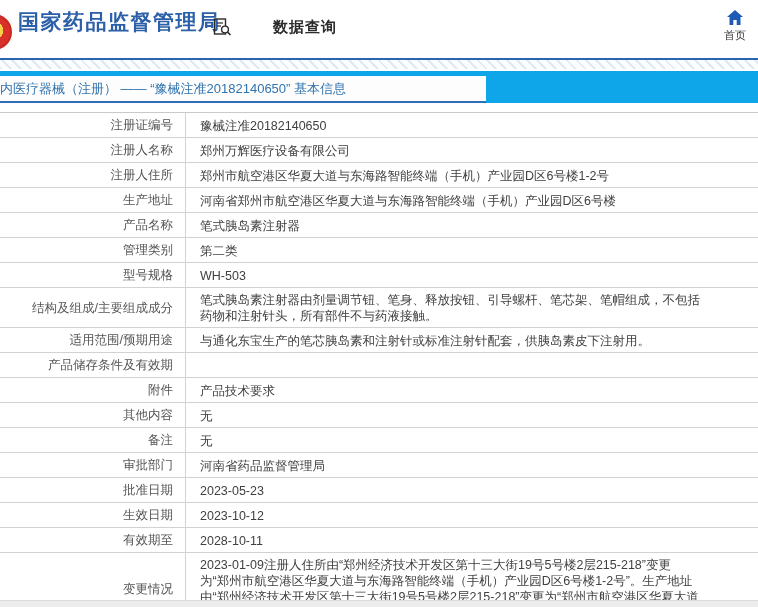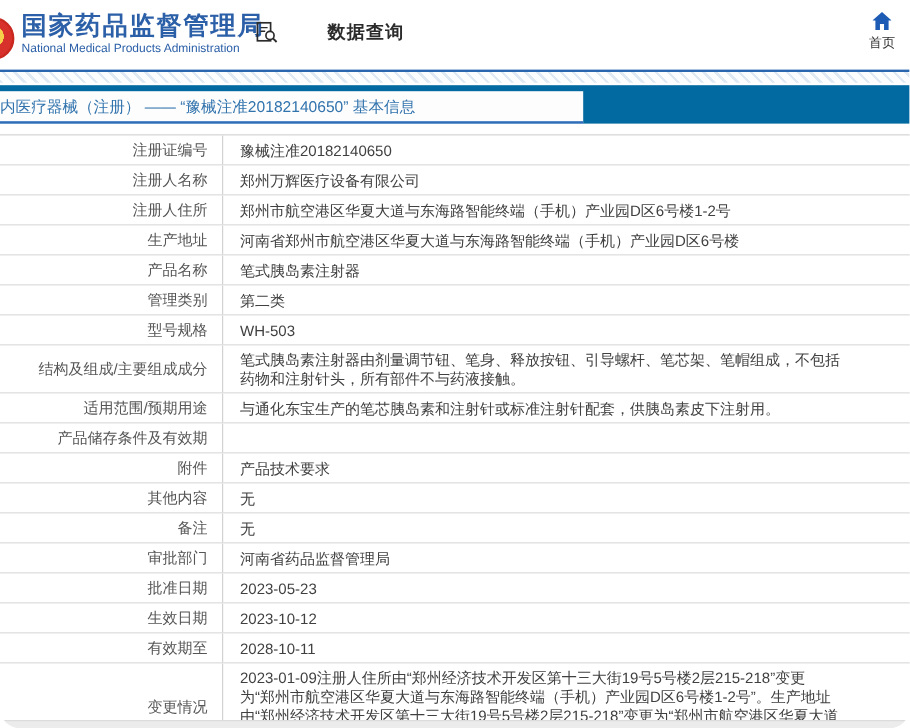--- a/index.html
+++ b/index.html
@@ -1,38 +1,38 @@
 <!DOCTYPE html>
 <html><head>
 <meta charset="utf-8">
 <style>
   * { margin:0; padding:0; box-sizing:border-box; }
   html,body { width:758px; height:607px; overflow:hidden;
     font-family:"Liberation Sans","DejaVu Sans",sans-serif; background:#fff; }
-  .stage { position:relative; width:758px; height:607px; overflow:hidden;border-radius:17px; }
+  .stage { position:relative; width:758px; height:607px; overflow:hidden; }
 
   
   .header { position:absolute; top:0; left:0; width:758px; height:58px; background:#fff; }
   .emblem { position:absolute; left:-24px; top:14px; width:36px; height:36px; border-radius:50%;
     background:radial-gradient(circle at 50% 45%, #f7d04b 0 38%, #d8302a 39% 100%);
     border:2px solid #c9281f; }
   .org { position:absolute; left:18px; top:10px; }
   .org .cn { font-size:21px; font-weight:bold; color:#2b5fa7; letter-spacing:1.5px; line-height:24px; }
   .org .en { font-size:10px; color:#2b5fa7; line-height:14px; }
   .dq { position:absolute; left:212px; top:17px; display:flex; align-items:center; gap:5px; }
   .dq .txt { font-size:15px; font-weight:bold; color:#2b2b2b; letter-spacing:1px;margin-left:36px; }
   .topnav { position:absolute; right:12px; top:10px; display:flex; }
   .navitem { display:flex; flex-direction:column; align-items:center; gap:3px; cursor:pointer; }
   .navitem .lbl { font-size:11px; color:#333; white-space:nowrap; }
   .hdr-rule { position:absolute; top:58px; left:0; width:758px; height:2px; background:#2a66ae; }
   .hatch { position:absolute; top:60px; left:0; width:758px; height:9px;
     background:repeating-linear-gradient(45deg,#dfe9f4 0 2px,#fbfdfe 2px 7px); }
 
   
-  .tabbar { position:absolute; top:71px; left:0; width:758px; height:32px; background:#0369a1;padding-left:12px; }
+  .tabbar { position:absolute; top:71px; left:0; width:758px; height:32px; background:#0ea5e9;padding-left:12px; }
   .tab { position:absolute; top:5px; left:-34px; width:520px; height:27px; background:#fdfdfd;
     border-bottom:2px solid #2f6db8; display:flex; align-items:center; padding-left:34px; }
   .tab .crumb { font-size:13px; color:#3173ad; white-space:nowrap; }
 
   
   .tbl { position:absolute; top:112px; left:-60px; width:830px;
     border-top:1px solid #c9c9c9; border-bottom:2px solid #c6c6c6; }
   .row { display:flex; border-bottom:1px solid #d2d2d2; background:#fff; }
   .row:last-child { border-bottom:none; }
   .cell-l { width:246px; min-height:23px; padding:4px 12px 3px 0; text-align:right;
@@ -51,21 +51,20 @@
 </style>
 </head>
 <body>
 
 <div class="stage">
 
   <div class="header">
     <div class="emblem"></div>
     <div class="org">
       <div class="cn">国家药品监督管理局</div>
-      <div class="en">National Medical Products Administration</div>
     </div>
     <div class="dq">
       <span>
         <svg width="20" height="20" viewBox="0 0 20 20">
           <rect x="2.5" y="2" width="11" height="15" fill="none" stroke="#2b2b2b" stroke-width="1.4"></rect>
           <line x1="5" y1="6" x2="11" y2="6" stroke="#2b2b2b" stroke-width="1.2"></line>
           <line x1="5" y1="9" x2="9" y2="9" stroke="#2b2b2b" stroke-width="1.2"></line>
           <circle cx="13" cy="12.5" r="3.4" fill="#fff" stroke="#2b2b2b" stroke-width="1.4"></circle>
           <line x1="15.5" y1="15" x2="18.5" y2="18" stroke="#2b2b2b" stroke-width="1.6"></line>
         </svg>

